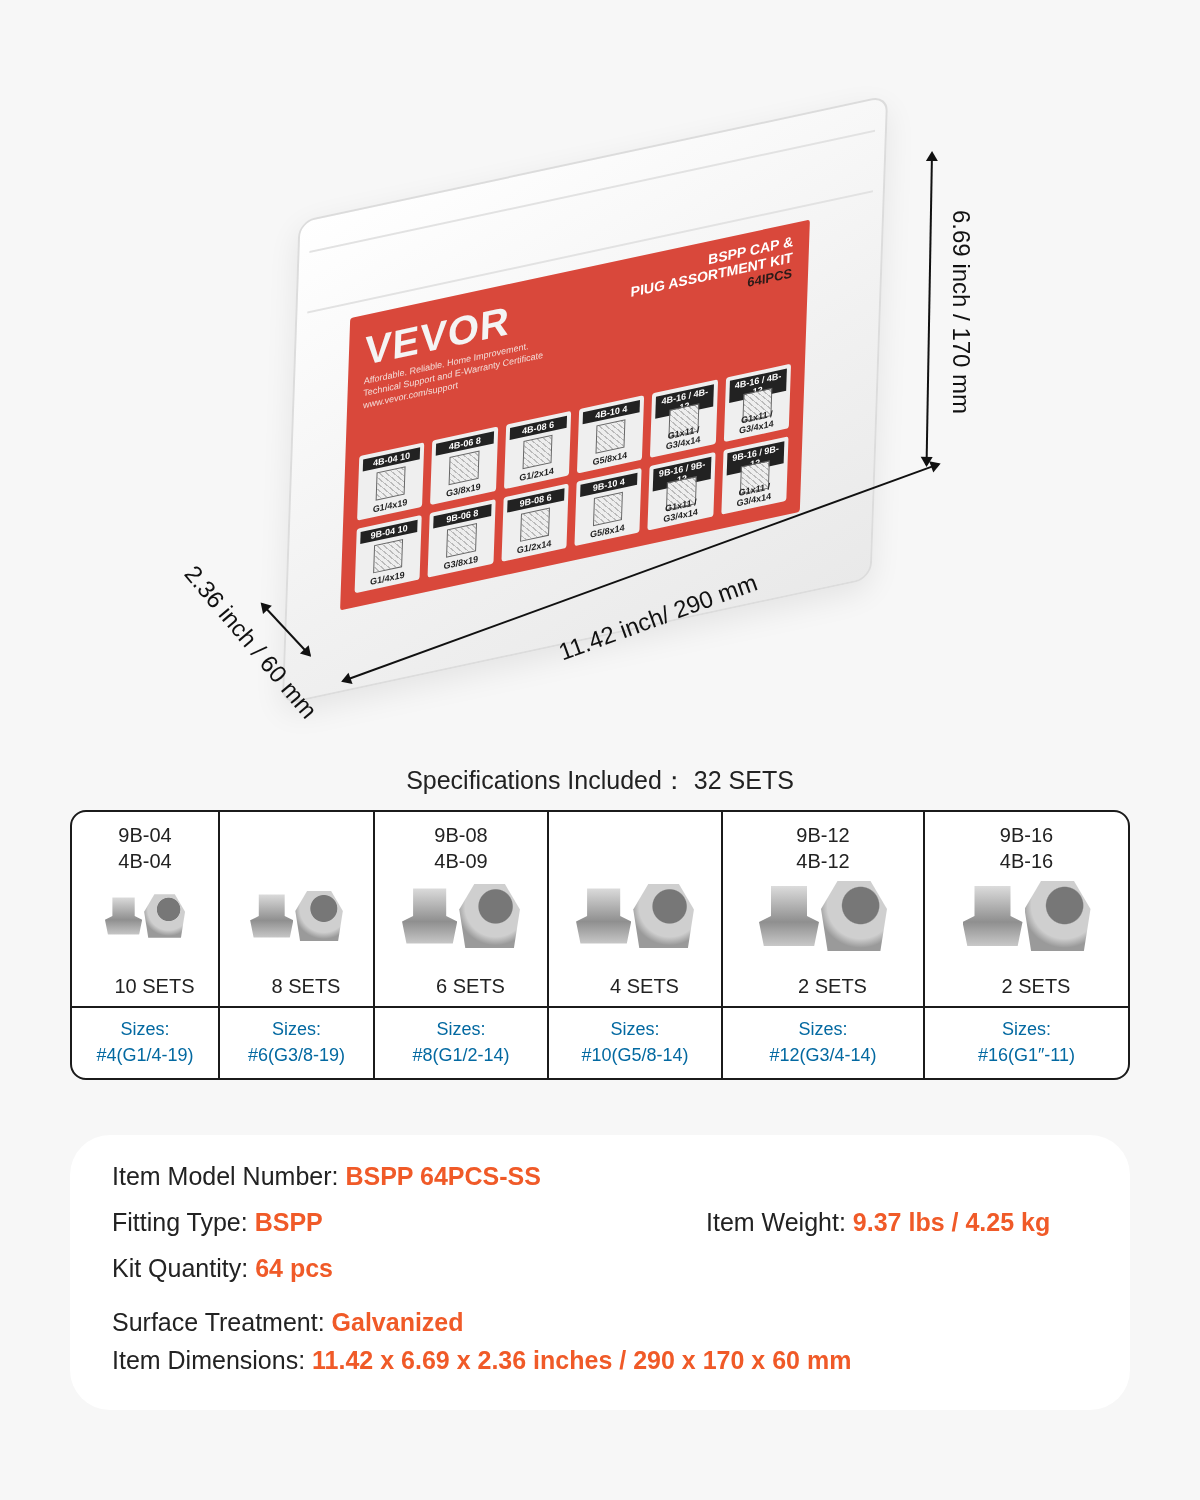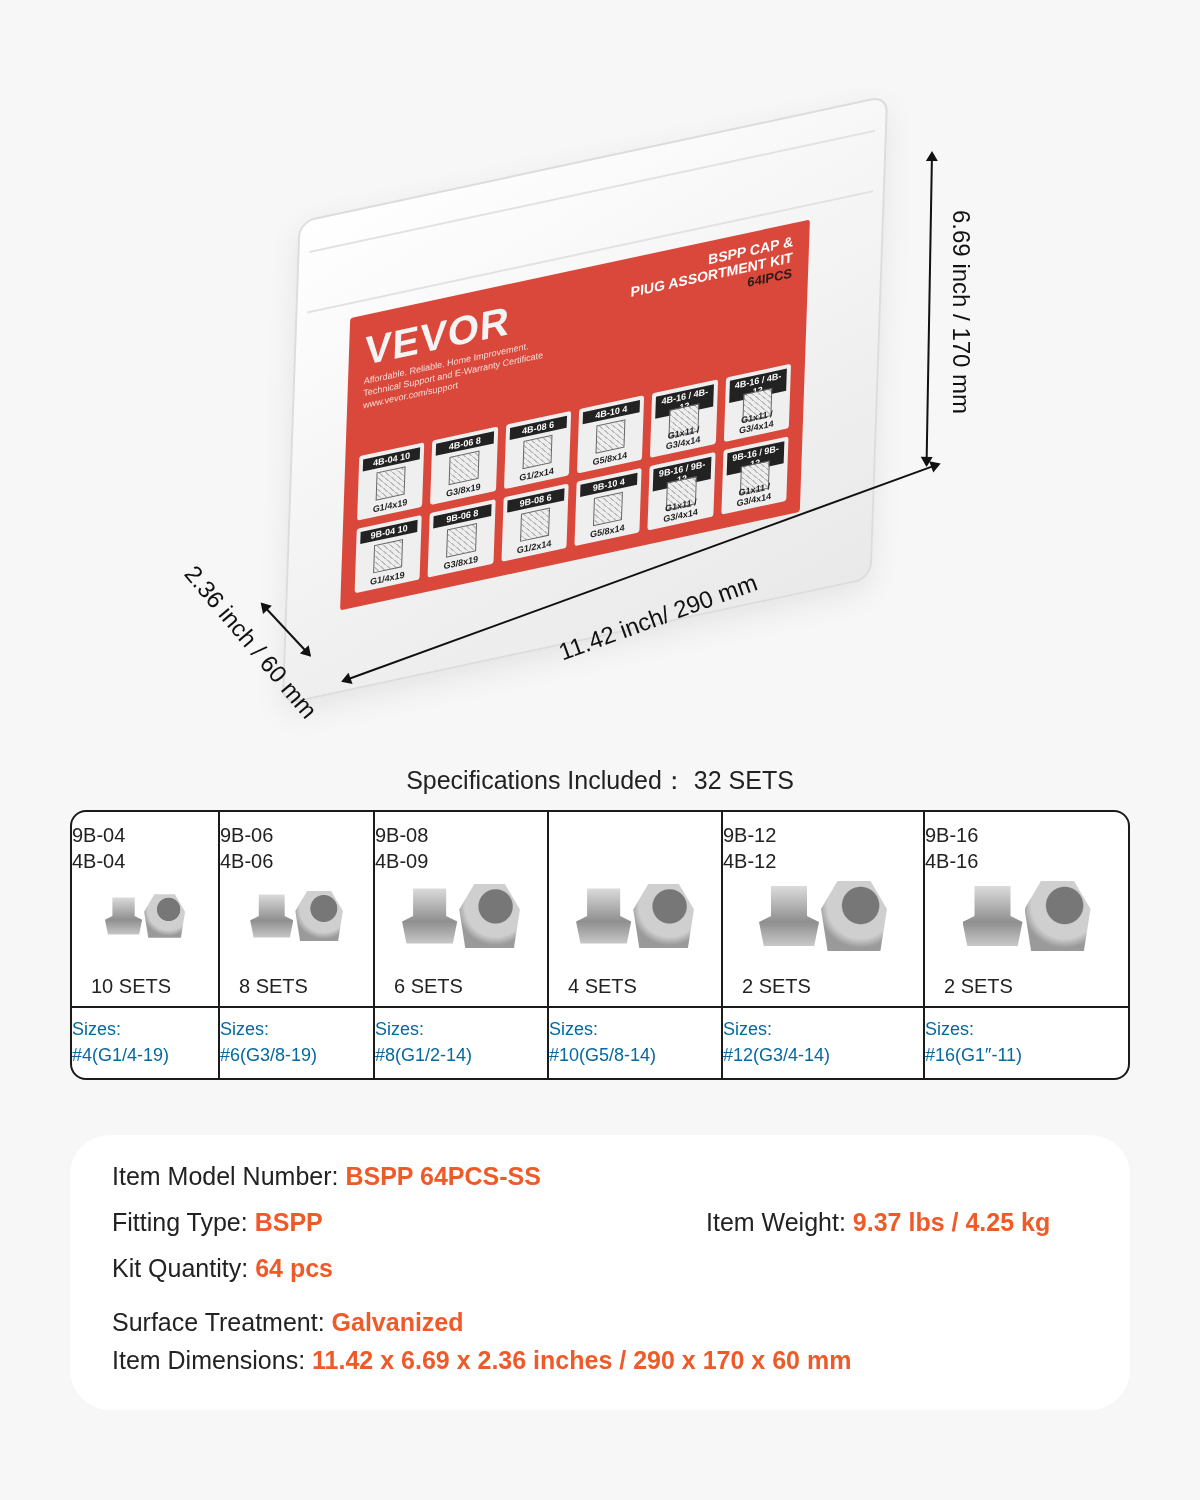--- a/index.html
+++ b/index.html
@@ -59,21 +59,21 @@
     position: absolute; top: 764px; left: 0; width: 1200px; text-align: center;
     font-size: 25px; color: #222;
   }
   .spec-table {
     position: absolute; left: 70px; top: 810px; width: 1060px; height: 270px;
     border: 2px solid #1b1b1b; border-radius: 16px; background: #fff;
     display: grid; grid-template-rows: 196px 1fr; overflow: hidden;
   }
   .spec-row { display: grid; grid-template-columns: 148px 155px 174px 174px 202px 1fr; }
   .spec-row.top .cell { border-bottom: 2px solid #1b1b1b; }
-  .cell { border-right: 2px solid #1b1b1b; text-align: left; position: relative; }
+  .cell { border-right: 2px solid #1b1b1b; text-align: center; position: relative; }
   .cell:last-child { border-right: none; }
   .cell .codes { font-size: 20px; line-height: 26px; padding-top: 10px; color: #222; }
   .cell .sets { position: absolute; bottom: 8px; left: 0; right: 0; font-size: 20px; margin-left: 19px; }
   .cell .fittings { position: absolute; left: 0; right: 0; top: 64px; height: 80px;
     display: flex; align-items: center; justify-content: center; gap: 2px; }
   .fit-male { background: linear-gradient(180deg,#dcdcdc,#8f8f8f 60%,#c8c8c8); border-radius: 4px;
     clip-path: polygon(20% 0,80% 0,80% 50%,100% 60%,92% 100%,8% 100%,0 60%,20% 50%); }
   .fit-female { background: radial-gradient(circle at 60% 35%, #777 0 30%, #cfcfcf 32% 55%, #9a9a9a 70%);
     clip-path: polygon(25% 0,75% 0,100% 40%,90% 100%,10% 100%,0 40%); }
   .cell .sizes { font-size: 18px; line-height: 26px; padding-top: 8px; color: #0369a1; }
@@ -188,24 +188,20 @@
           <div>9B-04</div>
           <div>4B-04</div>
         </div>
         <div class="fittings">
           <div class="fit-male" style="width:37.2px;height:37.2px"></div>
           <div class="fit-female" style="width:40.92px;height:43.4px"></div>
         </div>
         <div class="sets">10 SETS</div>
       </div>
       <div class="cell">
-        <div class="codes">
-          <div>9B-06</div>
-          <div>4B-06</div>
-        </div>
         <div class="fittings">
           <div class="fit-male" style="width:43.199999999999996px;height:43.199999999999996px"></div>
           <div class="fit-female" style="width:47.519999999999996px;height:50.4px"></div>
         </div>
         <div class="sets">8 SETS</div>
       </div>
       <div class="cell">
         <div class="codes">
           <div>9B-08</div>
           <div>4B-09</div>

